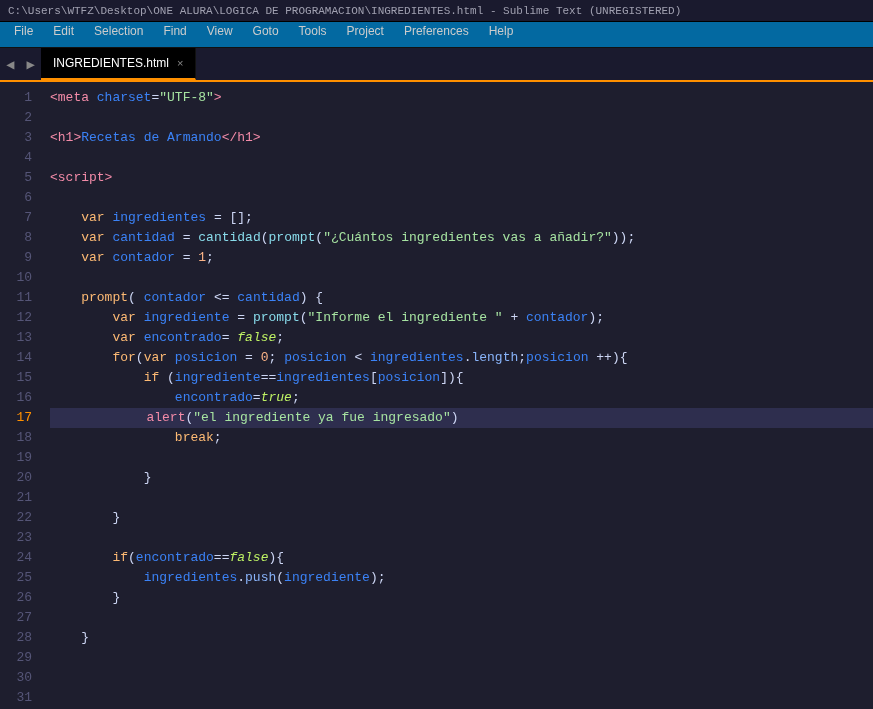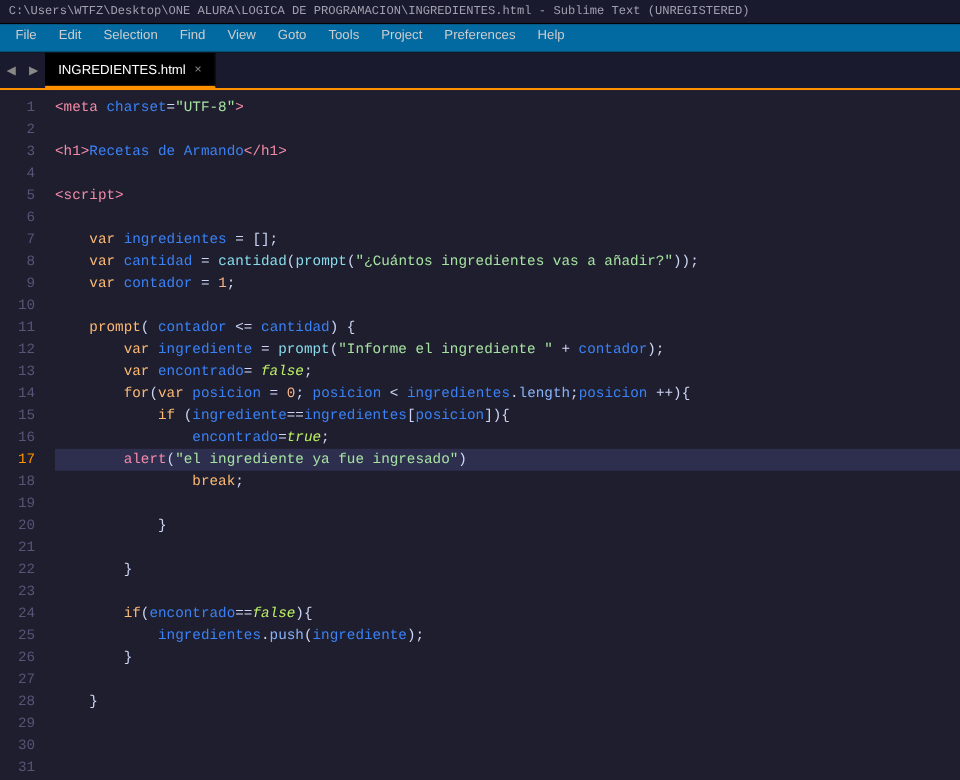--- a/index.html
+++ b/index.html
@@ -140,21 +140,21 @@
     .fn { color: #89dceb; }
     .str { color: #a6e3a1; }
     .bool { color: #bef264; font-style: italic; }
     .num { color: #fab387; }
     .var-name { color: #3b82f6; }
     .method { color: #89b4fa; }
     .punct { color: #cdd6f4; }
     .hl-line {
       background: #2e2e4e;
     }
-    .alert-kw { color: #f38ba8; }
+    .alert-kw { color: #f38ba8; margin-left: 34px; }
     .str-alert { color: #a6e3a1; }
   </style>
 </head>
 <body>
 
 <div id="title-bar">
   <span>C:\Users\WTFZ\Desktop\ONE ALURA\LOGICA DE PROGRAMACION\INGREDIENTES.html - Sublime Text (UNREGISTERED)</span>
 </div>
 
 <div id="menu-bar">

